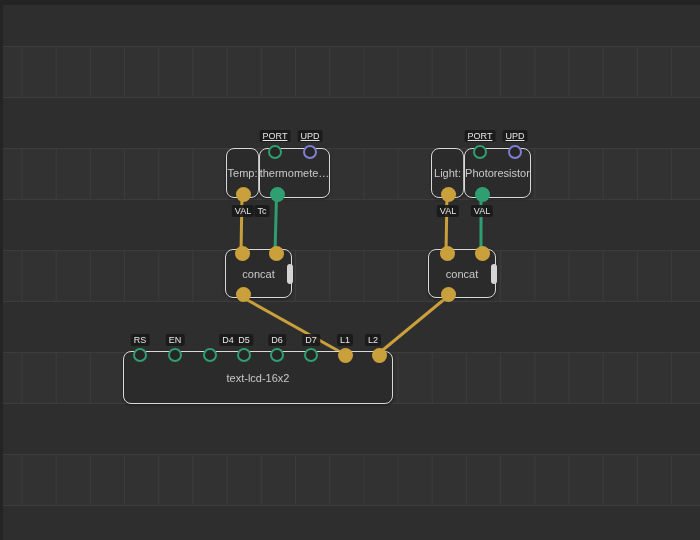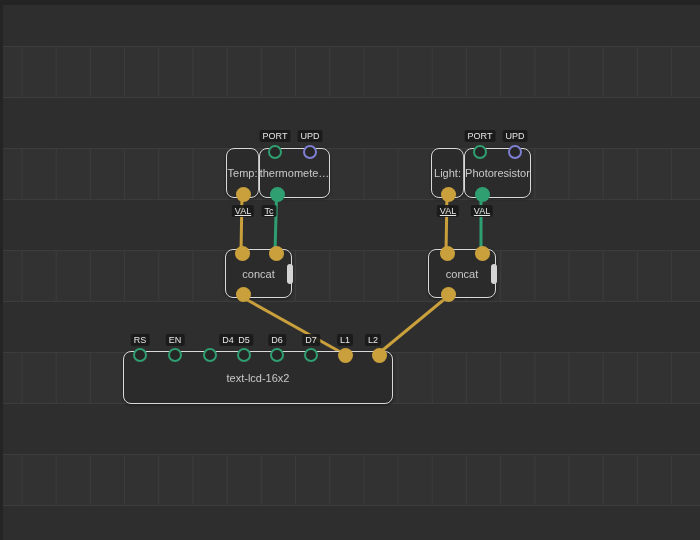--- a/index.html
+++ b/index.html
@@ -44,22 +44,22 @@
   .pin.t-number.ring{border-color:#2f9e70;}
   .pin.t-pulse.ring{border-color:#7e7ed2;}
   .pin.ptop{top:-4px;}
   .pin.pbot{bottom:-5px;}
   .plabel{
     position:absolute;transform:translateX(-50%);
     font-size:9px;line-height:12px;color:#e6e6e6;
     background:rgba(26,26,26,.9);border-radius:2px;padding:0 3px;
     white-space:nowrap;
   }
-  .plabel.above{top:-19px;}
-  .plabel.below{bottom:-20px;text-decoration:underline;}
+  .plabel.above{top:-19px;text-decoration:underline;}
+  .plabel.below{bottom:-20px;}
   .plabel.above-lcd{top:-18px;}
   .vtab{
     position:absolute;right:-2px;top:14px;width:6px;height:20px;
     background:#d4d4d4;border-radius:3px;
   }
 </style>
 </head>
 <body>
 
 <div id="canvas">
@@ -88,21 +88,21 @@
     <span class="plabel below" style="left:16px">VAL</span>
   </div>
 
   <div class="node" style="left:259px;top:148px;width:71px;height:50px">
     <div class="nlabel">thermomete…</div>
     <span class="pin ring t-number ptop" style="left:8px"></span>
     <span class="pin ring t-pulse ptop" style="left:43px"></span>
     <span class="plabel above" style="left:15px">PORT</span>
     <span class="plabel above" style="left:50px">UPD</span>
     <span class="pin filled t-number pbot" style="left:10px"></span>
-    <span class="plabel below" style="left:9px">Tc</span>
+    <span class="plabel below" style="left:2px">Tc</span>
   </div>
 
   <div class="node" style="left:431px;top:148px;width:33px;height:50px">
     <div class="nlabel">Light:</div>
     <span class="pin filled t-string pbot" style="left:8.5px"></span>
     <span class="plabel below" style="left:16px">VAL</span>
   </div>
 
   <div class="node" style="left:464px;top:148px;width:67px;height:50px">
     <div class="nlabel">Photoresistor</div>

